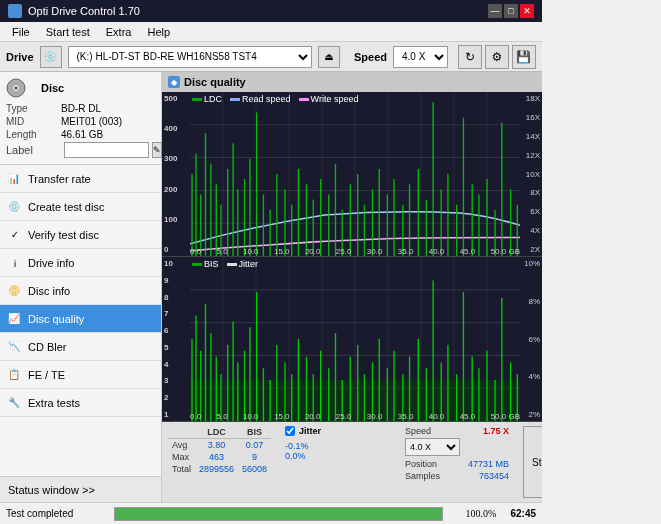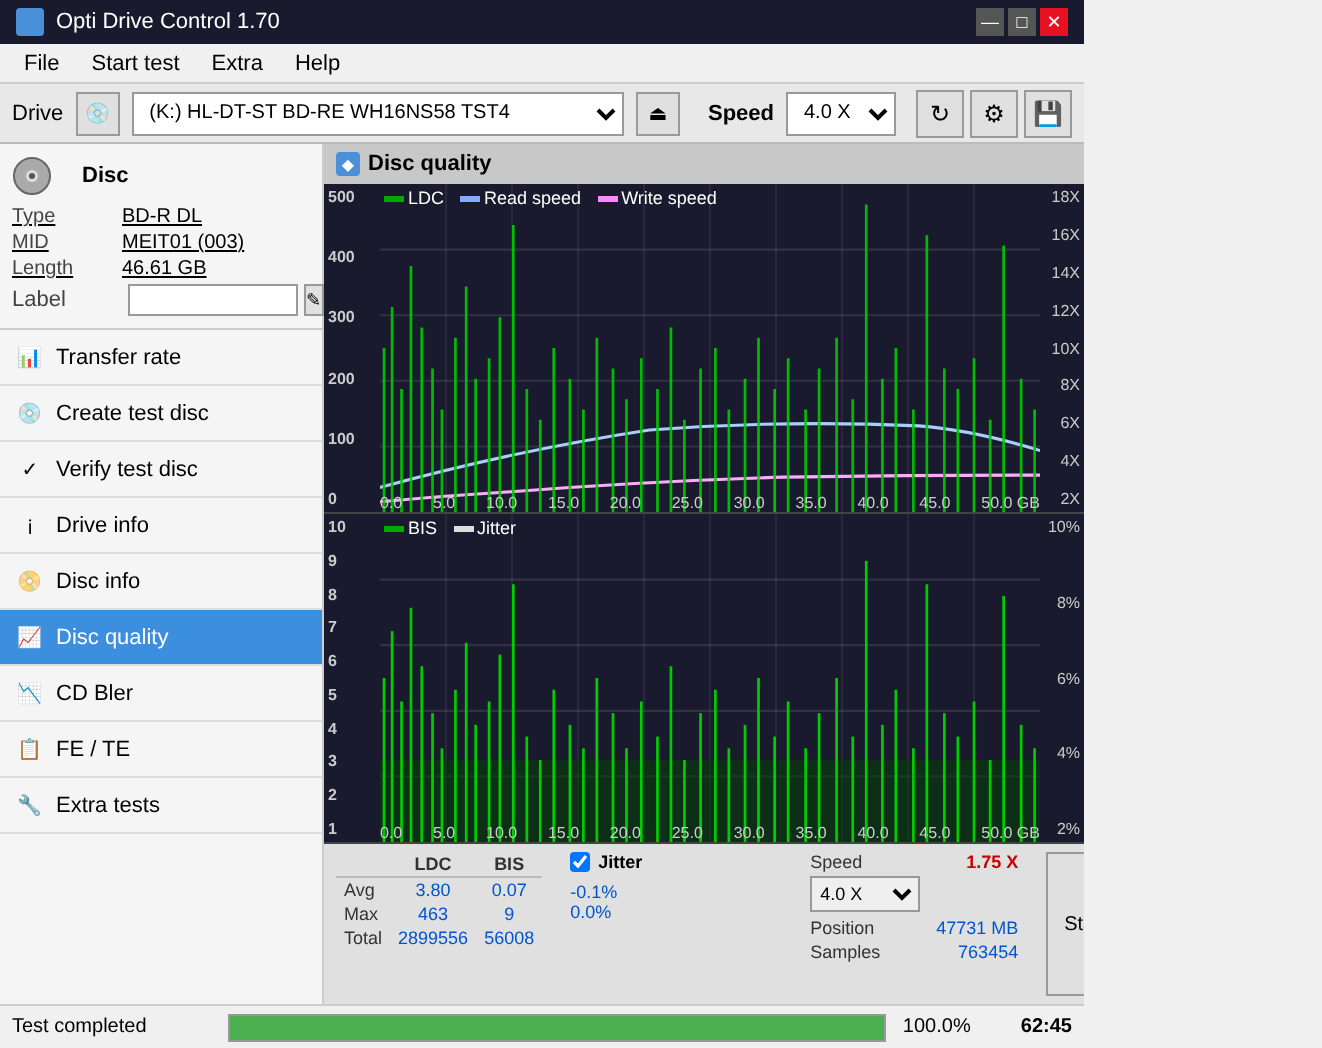--- a/index.html
+++ b/index.html
@@ -66,21 +66,21 @@
     .drivebar {
       background: #e8e8e8;
       height: 30px;
       display: flex;
       align-items: center;
       padding: 0 6px;
       border-bottom: 1px solid #bbb;
       gap: 6px;
     }
     .drivebar-label {
-      font-weight: normal;
+      font-weight: bold;
       font-size: 11px;
     }
     .drive-select {
       height: 22px;
       font-size: 10px;
       background: white;
       border: 1px solid #999;
       padding: 0 4px;
       flex: 1;
     }
@@ -146,21 +146,20 @@
       width: 20px;
       height: 20px;
     }
     .disc-title { font-weight: bold; font-size: 11px; }
 
     .disc-row {
       display: flex;
       margin-bottom: 2px;
       font-size: 10px;
       align-items: flex-end;
-      text-decoration: underline;
     }
     .disc-row-label {
       color: #444;
       width: 55px;
       flex-shrink: 0;
     }
     .disc-row-value { color: #000; flex: 1; }
     .disc-row-value.blue { color: #0066cc; }
 
     .label-row {
@@ -247,21 +246,21 @@
       flex: 1;
       height: 14px;
       background: #ddd;
       border: 1px solid #999;
       position: relative;
     }
     .status-progress-fill {
       height: 100%;
       background: #4caf50;
     }
-    .status-percent { width: 45px; text-align: left; }
+    .status-percent { width: 45px; text-align: right; font-family: Liberation Serif, serif; }
     .status-time { font-weight: bold; margin-left: 6px; }
 
     
     .right-panel {
       flex: 1;
       background: #2d2d2d;
       display: flex;
       flex-direction: column;
       overflow: hidden;
     }
@@ -547,20 +546,23 @@
         <div class="nav-item">
           <span class="nav-item-icon">📋</span>
           <span>FE / TE</span>
         </div>
         <div class="nav-item">
           <span class="nav-item-icon">🔧</span>
           <span>Extra tests</span>
         </div>
       </div>
 
+      <div class="status-window-btn">
+        <span>Status window &gt;&gt;</span>
+      </div>
 
     </div>
 
     <div class="right-panel">
 
       <div class="chart-header">
         <div class="chart-header-icon">◆</div>
         <span class="chart-header-title">Disc quality</span>
       </div>
 

